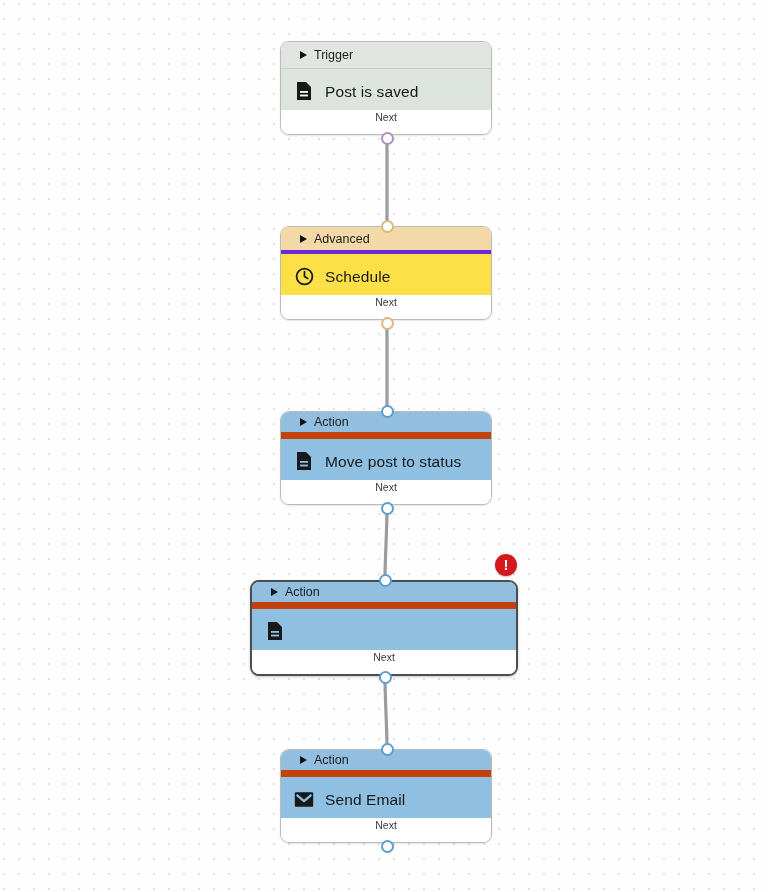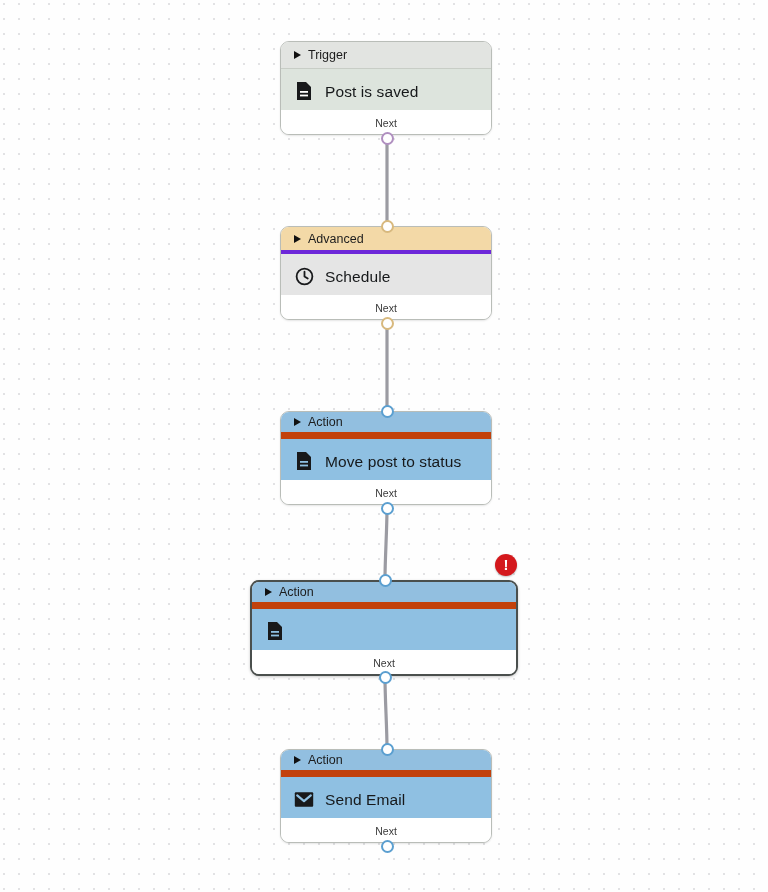--- a/index.html
+++ b/index.html
@@ -50,21 +50,21 @@
   }
   .node.selected {
     border: 2px solid #4a4f4d;
     box-shadow: 0 1px 3px rgba(0,0,0,0.22);
   }
 
   .node-header {
     height: 27px;
     display: flex;
     align-items: center;
-    padding-left: 13px;
+    padding-left: 19px;
     font-size: 12.5px;
     color: #1c1c1c;
     box-sizing: border-box;
   }
   .tri {
     width: 0;
     height: 0;
     border-left: 7px solid #111111;
     border-top: 4.5px solid transparent;
     border-bottom: 4.5px solid transparent;
@@ -92,36 +92,36 @@
     font-size: 15.5px;
     color: #16181a;
     white-space: nowrap;
     letter-spacing: 0.1px;
   }
 
   .node-footer {
     background: #ffffff;
     height: 24px;
     display: flex;
-    align-items: center;
+    align-items: flex-start;
     justify-content: center;
     box-sizing: border-box;
     padding-top: 1px;
   }
   .node-footer span {
     font-size: 10.5px;
     color: #3a3a3a;
   }
 
   
   .kind-trigger .node-header { background: #e2e4e1; border-bottom: 1px solid #c8cdc6; }
   .kind-trigger .node-body   { background: #dde4dd; }
 
   .kind-advanced .node-header { background: #f3d9a7; border-bottom: 4px solid #6d28d9; }
-  .kind-advanced .node-body   { background: #e5e5e5; }
+  .kind-advanced .node-body   { background: #fde047; }
 
   .kind-action .node-header { background: #92bfe0; border-bottom: 7px solid #c2410c; }
   .kind-action .node-body   { background: #8fc0e2; }
 
   
   .port {
     position: absolute;
     width: 13px;
     height: 13px;
     border-radius: 50%;

